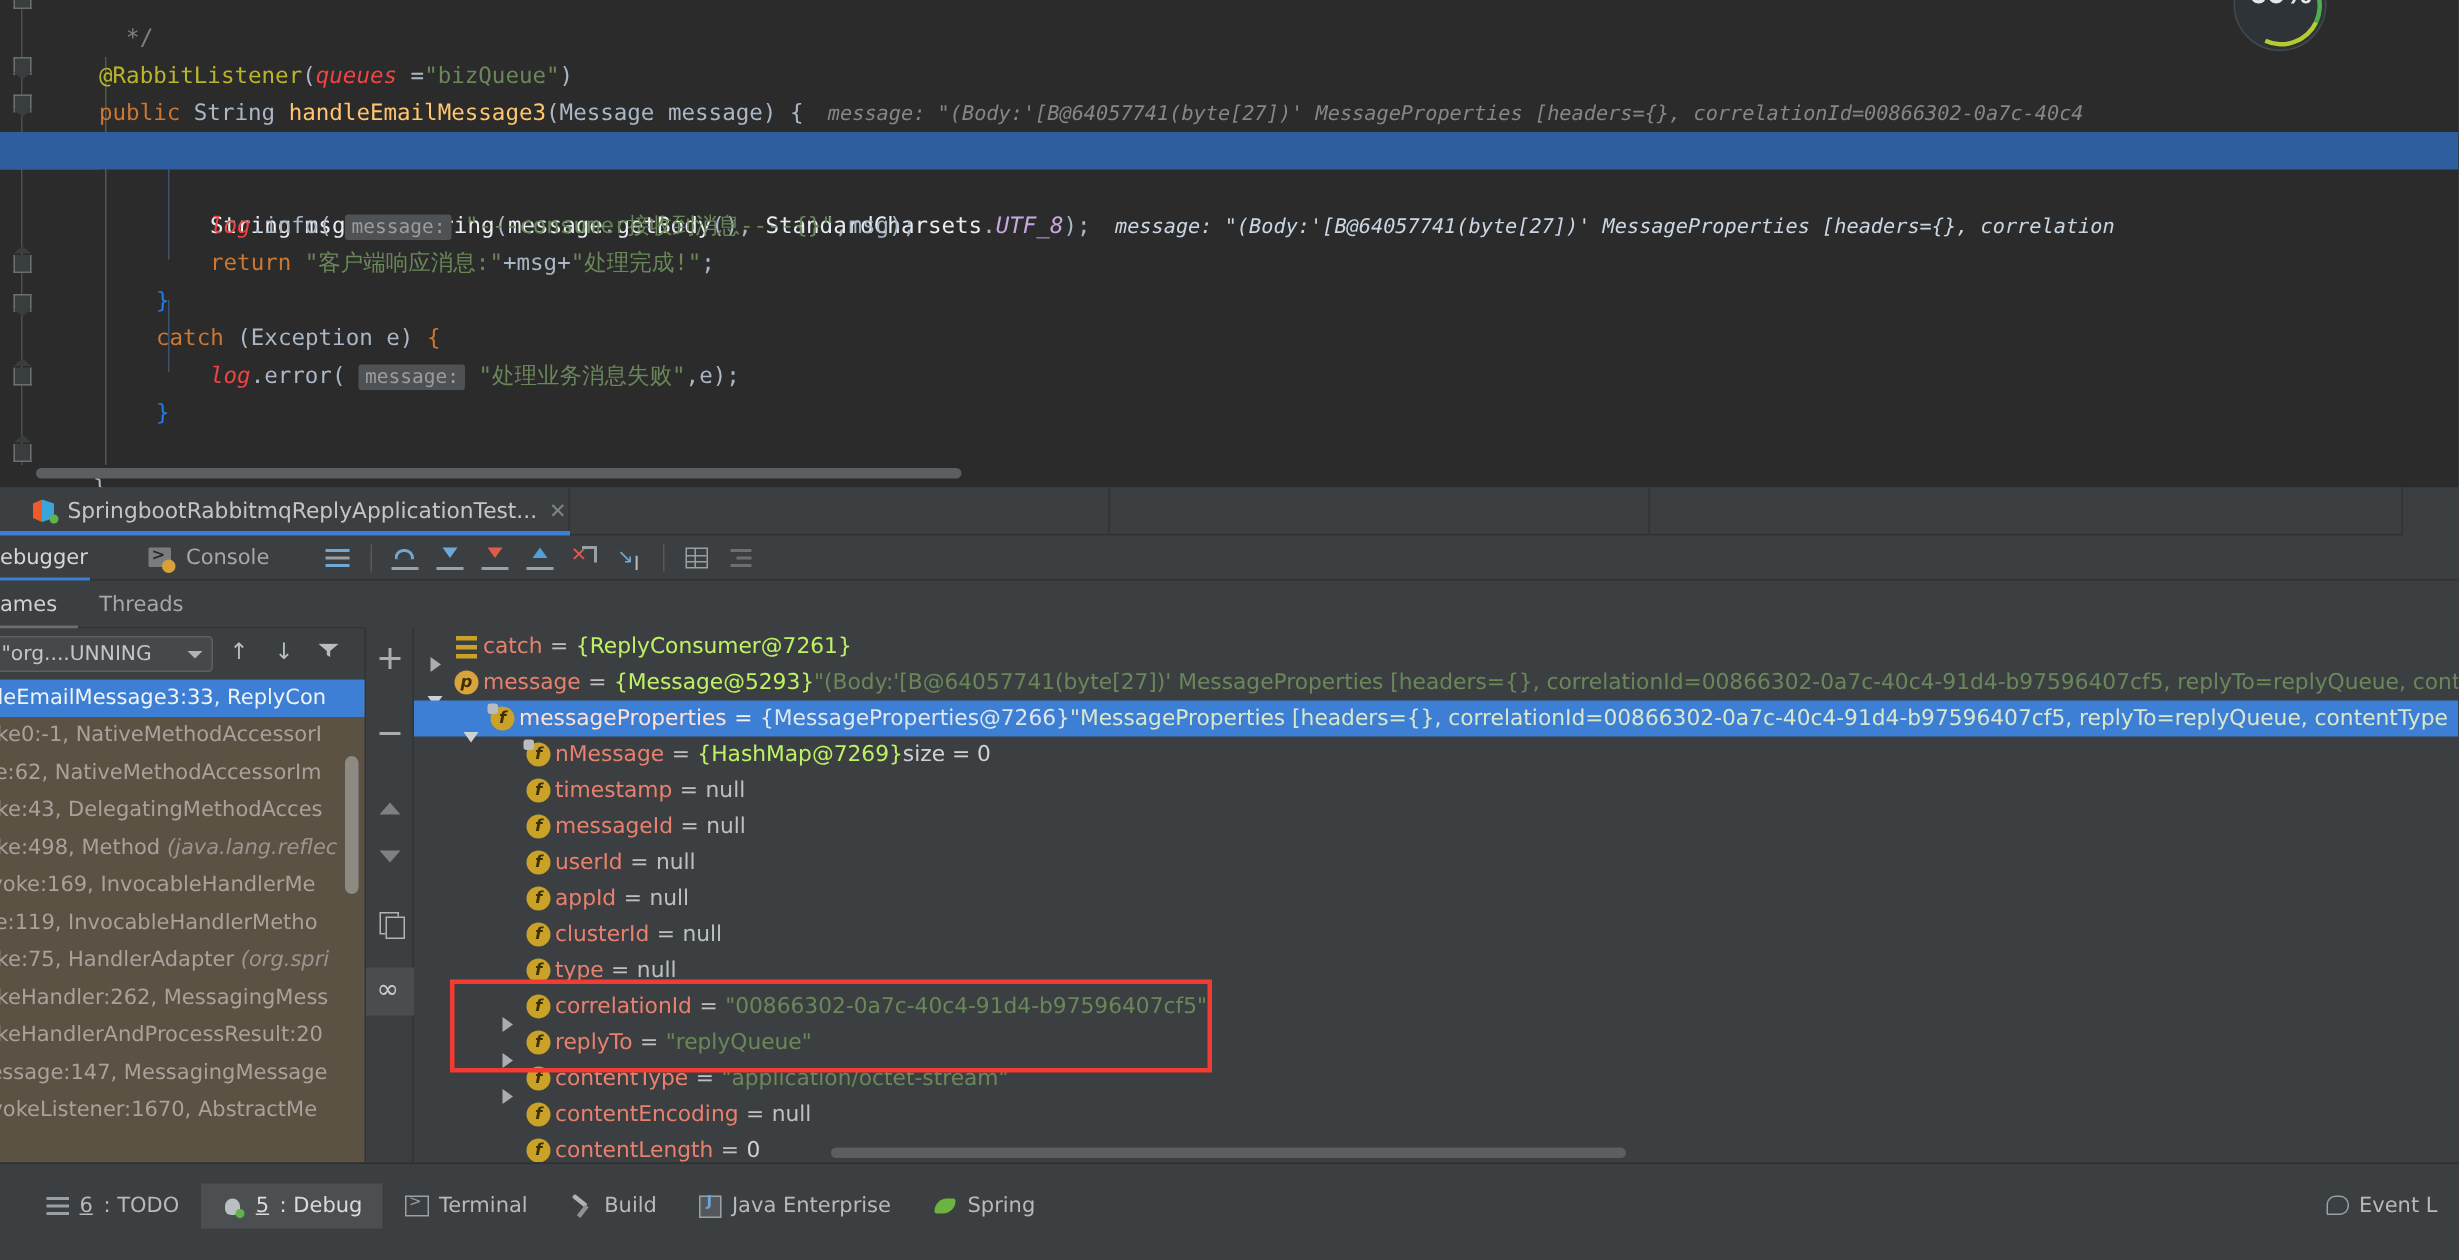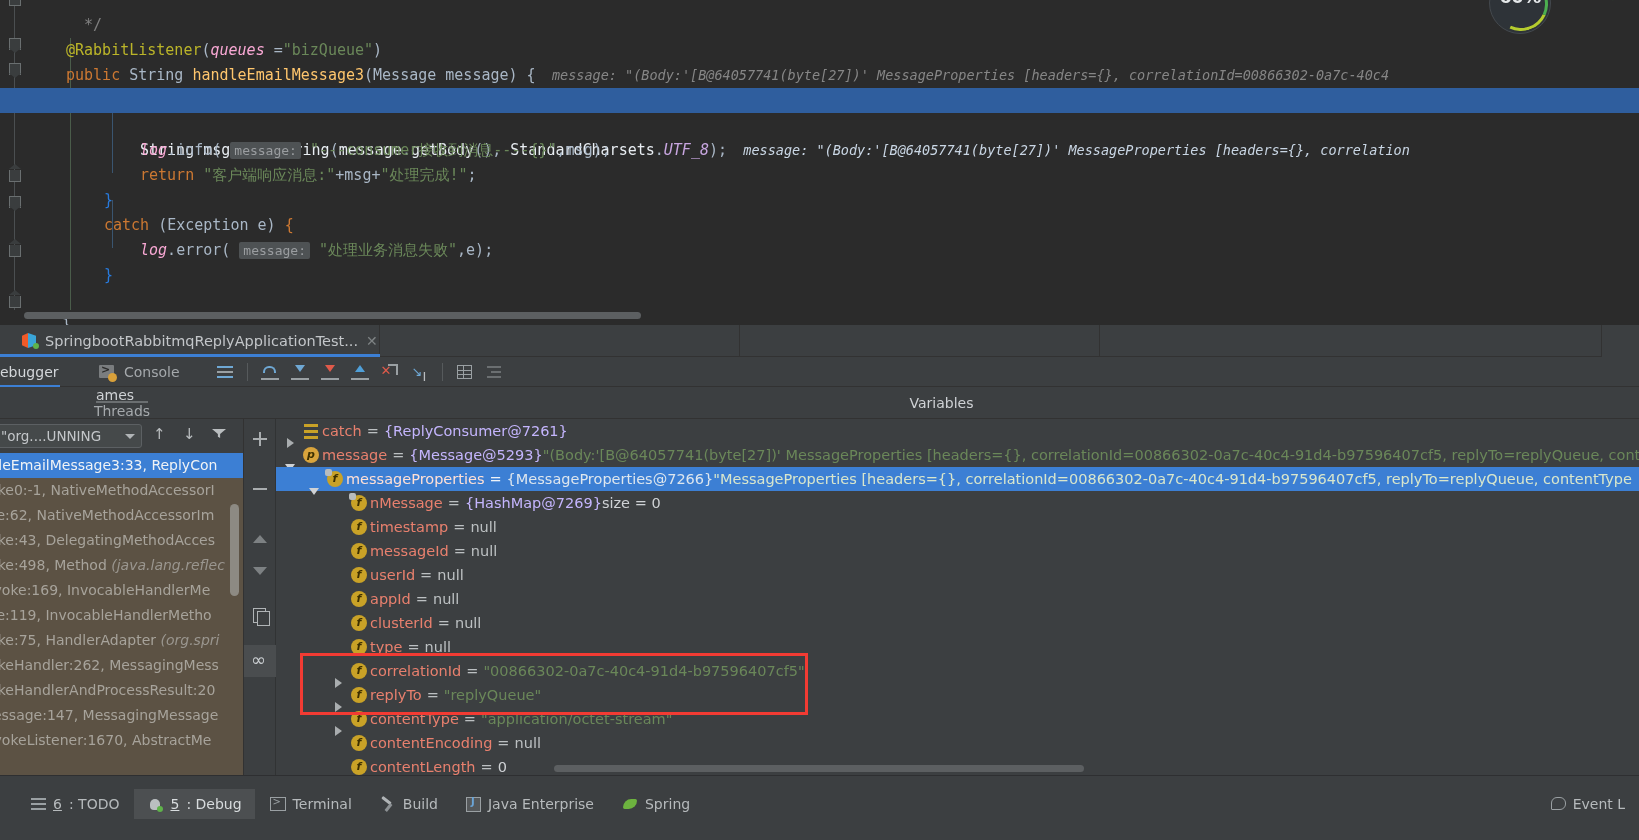--- a/index.html
+++ b/index.html
@@ -50,21 +50,21 @@
     font-size: 15px;
   }
   .code-line .txt { position: absolute; left: 66px; }
   .code-line.hl { background: #2f5e9e; }
   .code-line.hl .breakpoint-col { position: absolute; left: 0; top:0; width: 66px; height: 25px; background: #2f5e9e; }
   .kw       { color: #cc7832; }
   .str      { color: #6a8759; }
   .ann      { color: #bbb529; }
   .ident    { color: #a9b7c6; }
   .fn       { color: #ffc66d; }
-  .field    { color: #f9a8d4; font-style: italic; }
+  .field    { color: #ef4444; font-style: italic; }
   .brace    { color: #a9b7c6; }
   .blue     { color: #287bde; }
   .cmt      { color: #808080; }
   .hint {
     color: #868686; font-style: italic; font-size: 13.5px;
     font-family: "DejaVu Sans Mono","Liberation Mono", monospace;
   }
   .hint-chip {
     background: #4e5254; color: #9a9da0; padding: 1px 4px;
     border-radius: 2px; font-style: normal; font-size: 13px;
@@ -189,21 +189,21 @@
   .g-console { position:absolute; left:3px; top:4px; width:15px; height:13px;
     background:#7a7d7f; border-radius:1px; }
   .g-console::after { content:'>'; position:absolute; left:2px; top:-2px;
     color:#2b2b2b; font-size:11px; font-weight:bold; }
   .g-console-dot { position:absolute; right:1px; bottom:1px; width:9px; height:9px;
     background:#d8a03a; border-radius:50%; }
 
   
   #frames-header, #vars-header {
     position: absolute; top: 62px; height: 32px;
-    display: flex; align-items: center; border-bottom: 1px solid #323232; flex-direction: column;
+    display: flex; align-items: center; border-bottom: 1px solid #323232;
   }
   #frames-header { left: 0; width: 244px; }
   #vars-header { left: 244px; width: 1395px; }
   .panel-tab {
     height: 32px; display: flex; align-items: center; padding: 0 14px;
     color: #a5a9ac; font-size: 14px; position: relative;
   }
   .panel-tab.active { color: #cfd2d5; }
   .panel-tab.active::after {
     content:''; position:absolute; left:0; bottom:0; width:100%; height:2px; background:#6b6f71;
@@ -309,21 +309,21 @@
   .vicon .stack span {
     position:absolute; left:4px; height:3px; width:14px; background:#c9a227;
   }
   .vicon .stack span:nth-child(1){ top:5px; }
   .vicon .stack span:nth-child(2){ top:11px; }
   .vicon .stack span:nth-child(3){ top:17px; }
   .vicon .shadow { position:absolute; left:1px; top:2px; width:7px; height:7px;
     background:#b8bcbe; border-radius:2px; }
   .vname { color: #e8806e; margin-right: 5px; }
   .veq { color: #bcc0c2; margin-right: 5px; }
-  .vref { color: #c4b5fd; }
+  .vref { color: #bef264; }
   .vstr { color: #6a8759; }
   .vnull { color: #bcc0c2; }
   .vsize { color: #cfd2d5; }
   .var-row.sel .vname { color: #ffe0d6; }
   .var-row.sel .veq, .var-row.sel .vsize, .var-row.sel .vnull { color: #eef3f8; }
   .var-row.sel .vref { color: #dde6ee; }
   .var-row.sel .vstr { color: #d8e6cc; }
   .vars-hscroll {
     position: absolute; left: 310px; bottom: 3px; width: 530px; height: 7px;
     background: #5c5f61; border-radius: 4px;
@@ -532,25 +532,20 @@
 
     <div id="frames-header">
       <div class="panel-tab active" style="padding-left:0;">
         <span>ames</span>
       </div>
       <div class="panel-tab">
         <span>Threads</span>
       </div>
     </div>
 
-    <div id="vars-header">
-      <div class="panel-tab" style="color:#cfd2d5;">
-        <span>Variables</span>
-      </div>
-    </div>
 
     <div id="frames-panel">
       <div id="thread-row">
         <div id="thread-combo">
           <span class="val">"org....UNNING</span>
           <span class="chev"></span>
         </div>
         <span class="sm-icon sm-up"></span>
         <span class="sm-icon sm-dn"></span>
         <span class="sm-icon sm-filter"></span>

